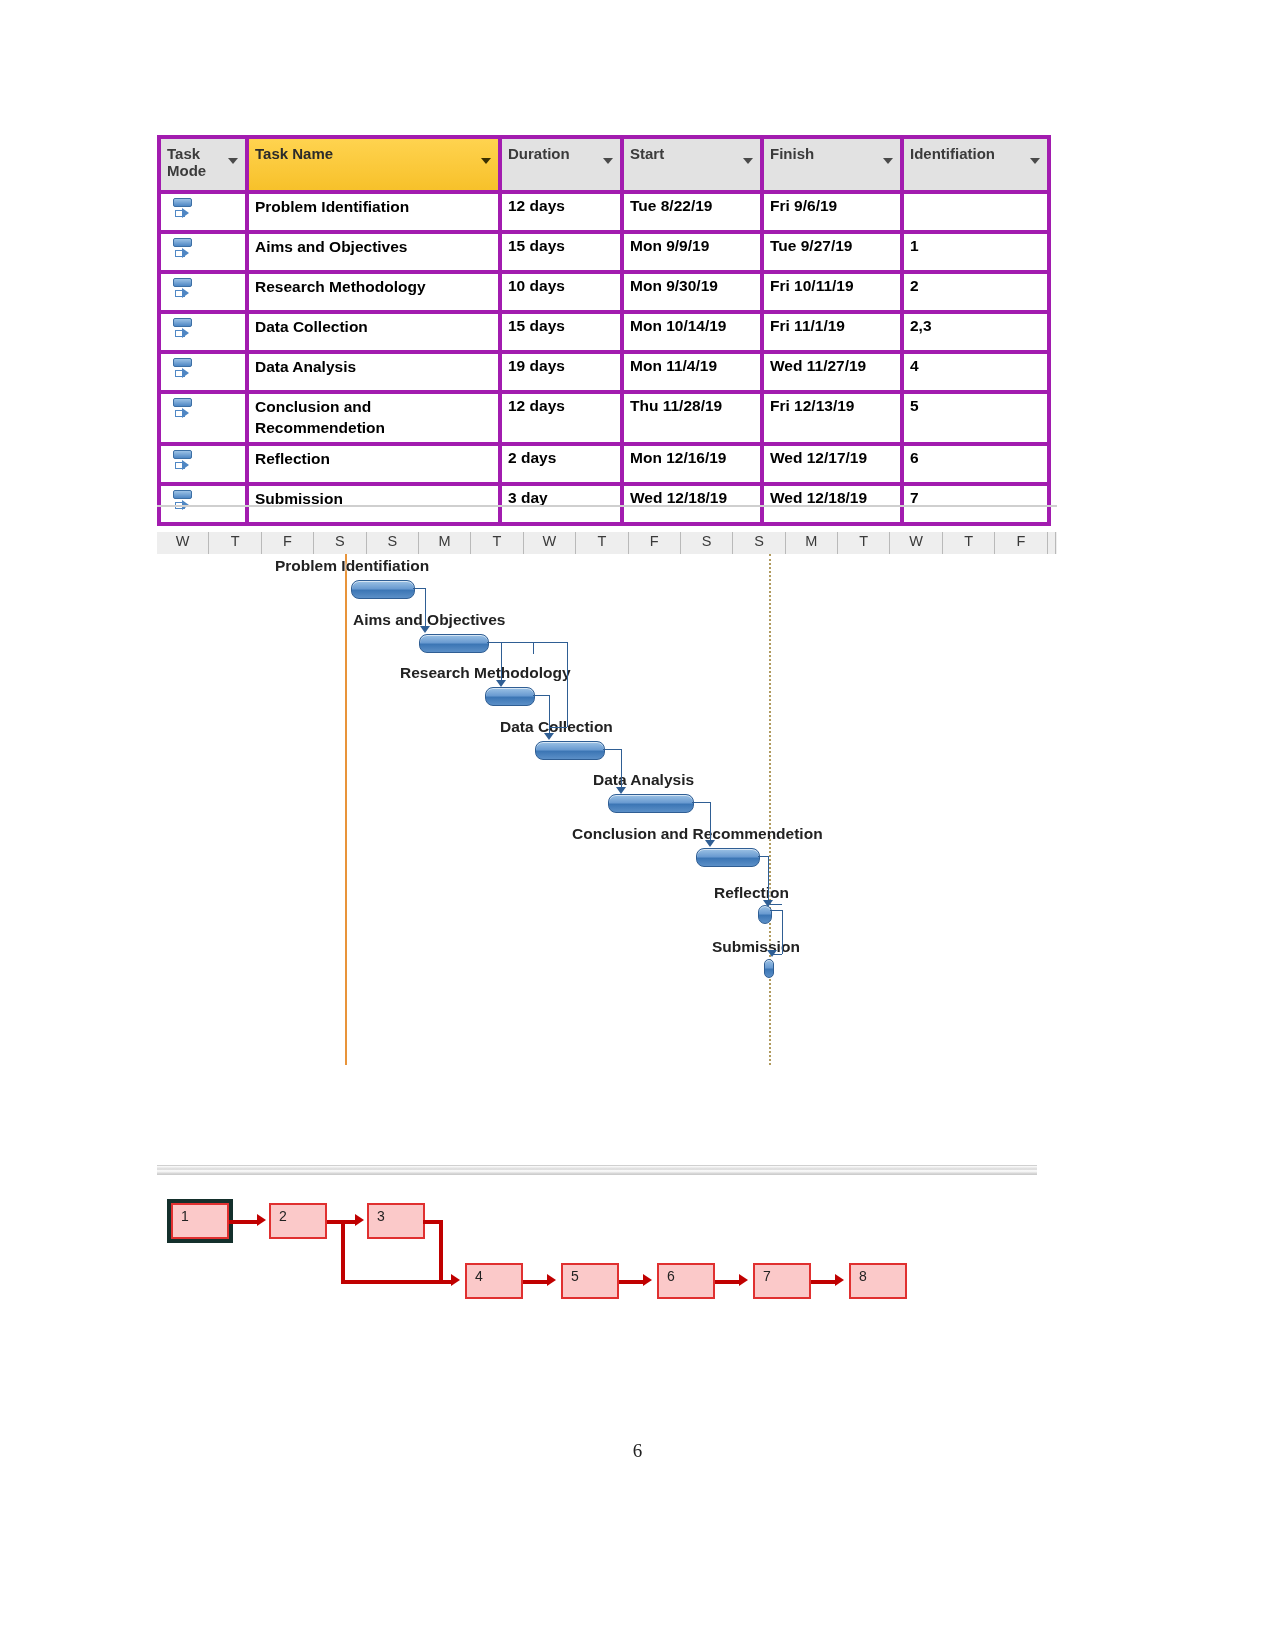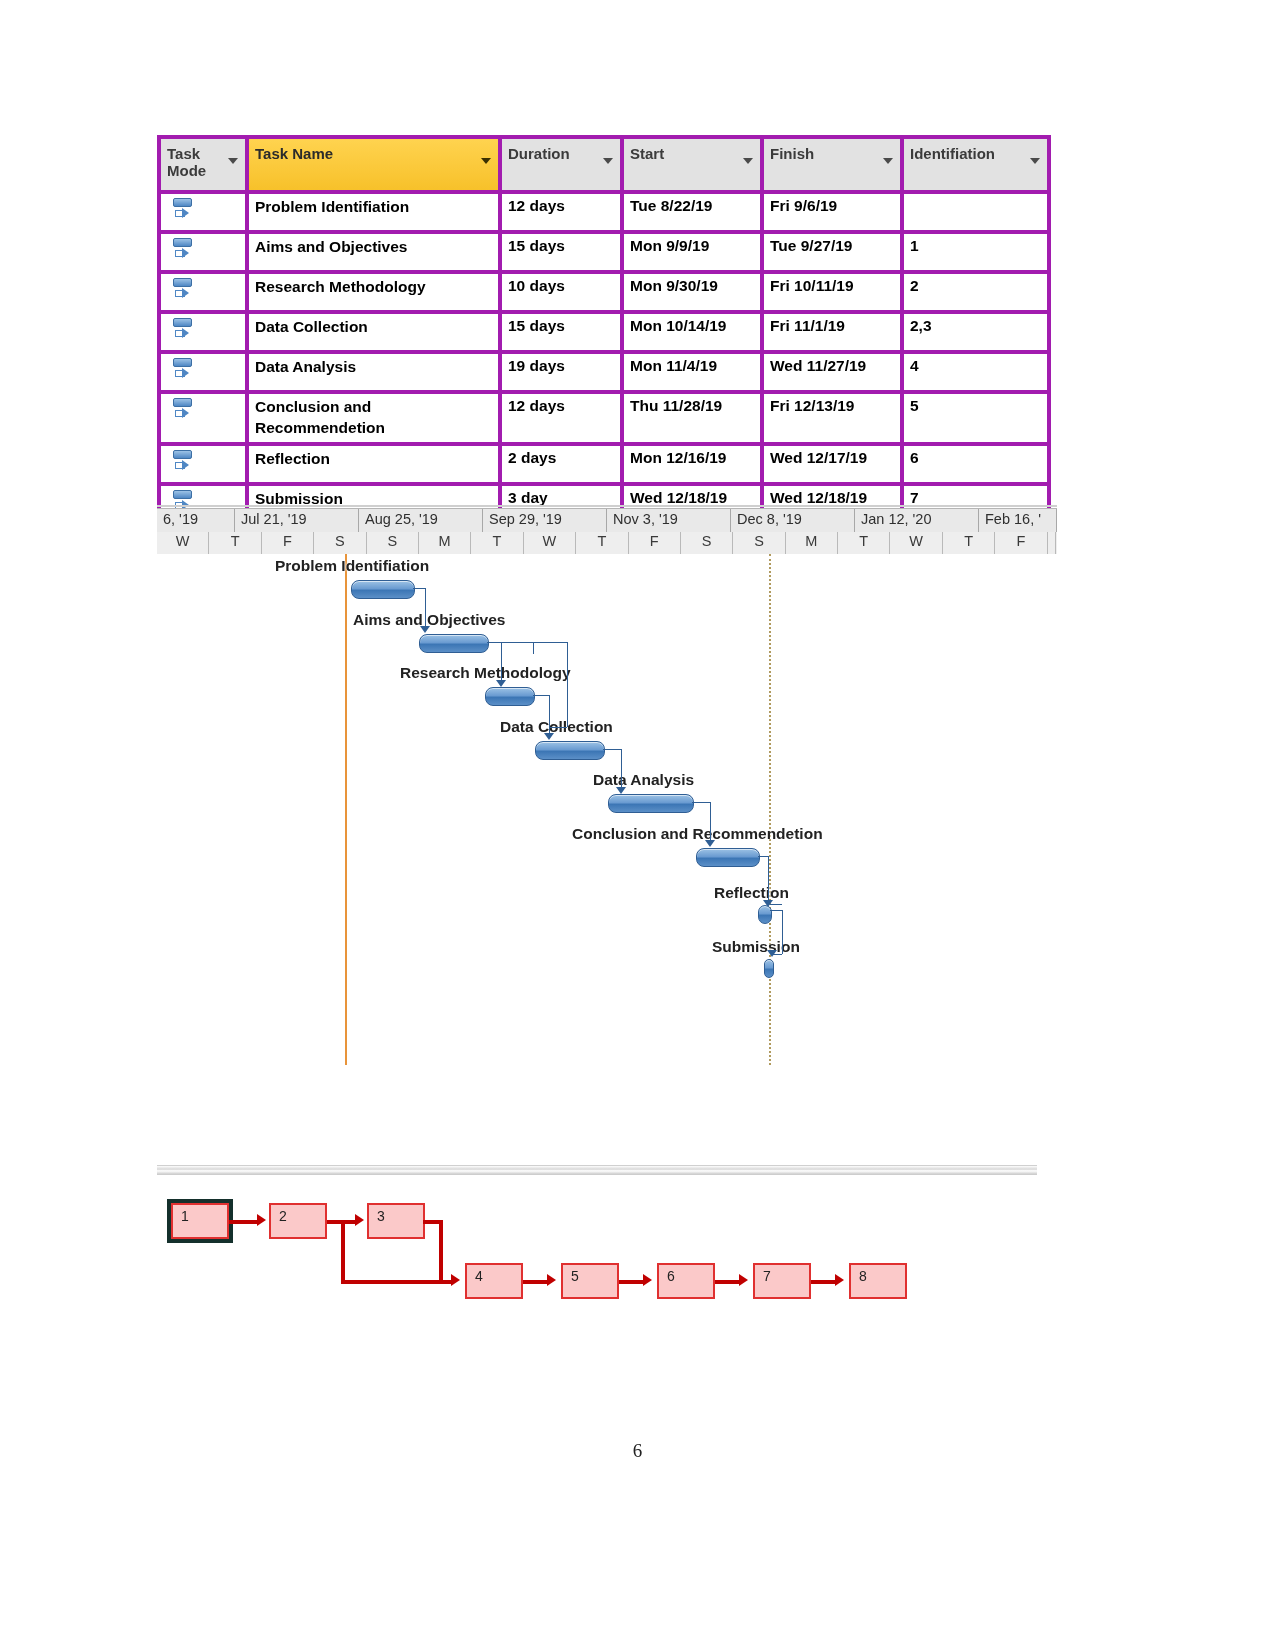--- a/index.html
+++ b/index.html
@@ -318,30 +318,20 @@
           <td class="cell-start"><span>Wed 12/18/19</span></td>
           <td class="cell-finish"><span>Wed 12/18/19</span></td>
           <td class="cell-pred"><span>7</span></td>
         </tr>
       </tbody>
   </table>
 </div>
 
 <div id="gantt">
   <div class="tl-top"></div>
-  <div class="tl-months" id="tl-months">
-      <div class="m" style="width: 78px;">6, '19</div>
-      <div class="m" style="width: 124px;">Jul 21, '19</div>
-      <div class="m" style="width: 124px;">Aug 25, '19</div>
-      <div class="m" style="width: 124px;">Sep 29, '19</div>
-      <div class="m" style="width: 124px;">Nov 3, '19</div>
-      <div class="m" style="width: 124px;">Dec 8, '19</div>
-      <div class="m" style="width: 124px;">Jan 12, '20</div>
-      <div class="m" style="width: 78px;">Feb 16, '</div>
-    </div>
   <div class="tl-days" id="tl-days">
       <div class="d" style="width: 52.4px;">W</div>
       <div class="d" style="width: 52.4px;">T</div>
       <div class="d" style="width: 52.4px;">F</div>
       <div class="d" style="width: 52.4px;">S</div>
       <div class="d" style="width: 52.4px;">S</div>
       <div class="d" style="width: 52.4px;">M</div>
       <div class="d" style="width: 52.4px;">T</div>
       <div class="d" style="width: 52.4px;">W</div>
       <div class="d" style="width: 52.4px;">T</div>

